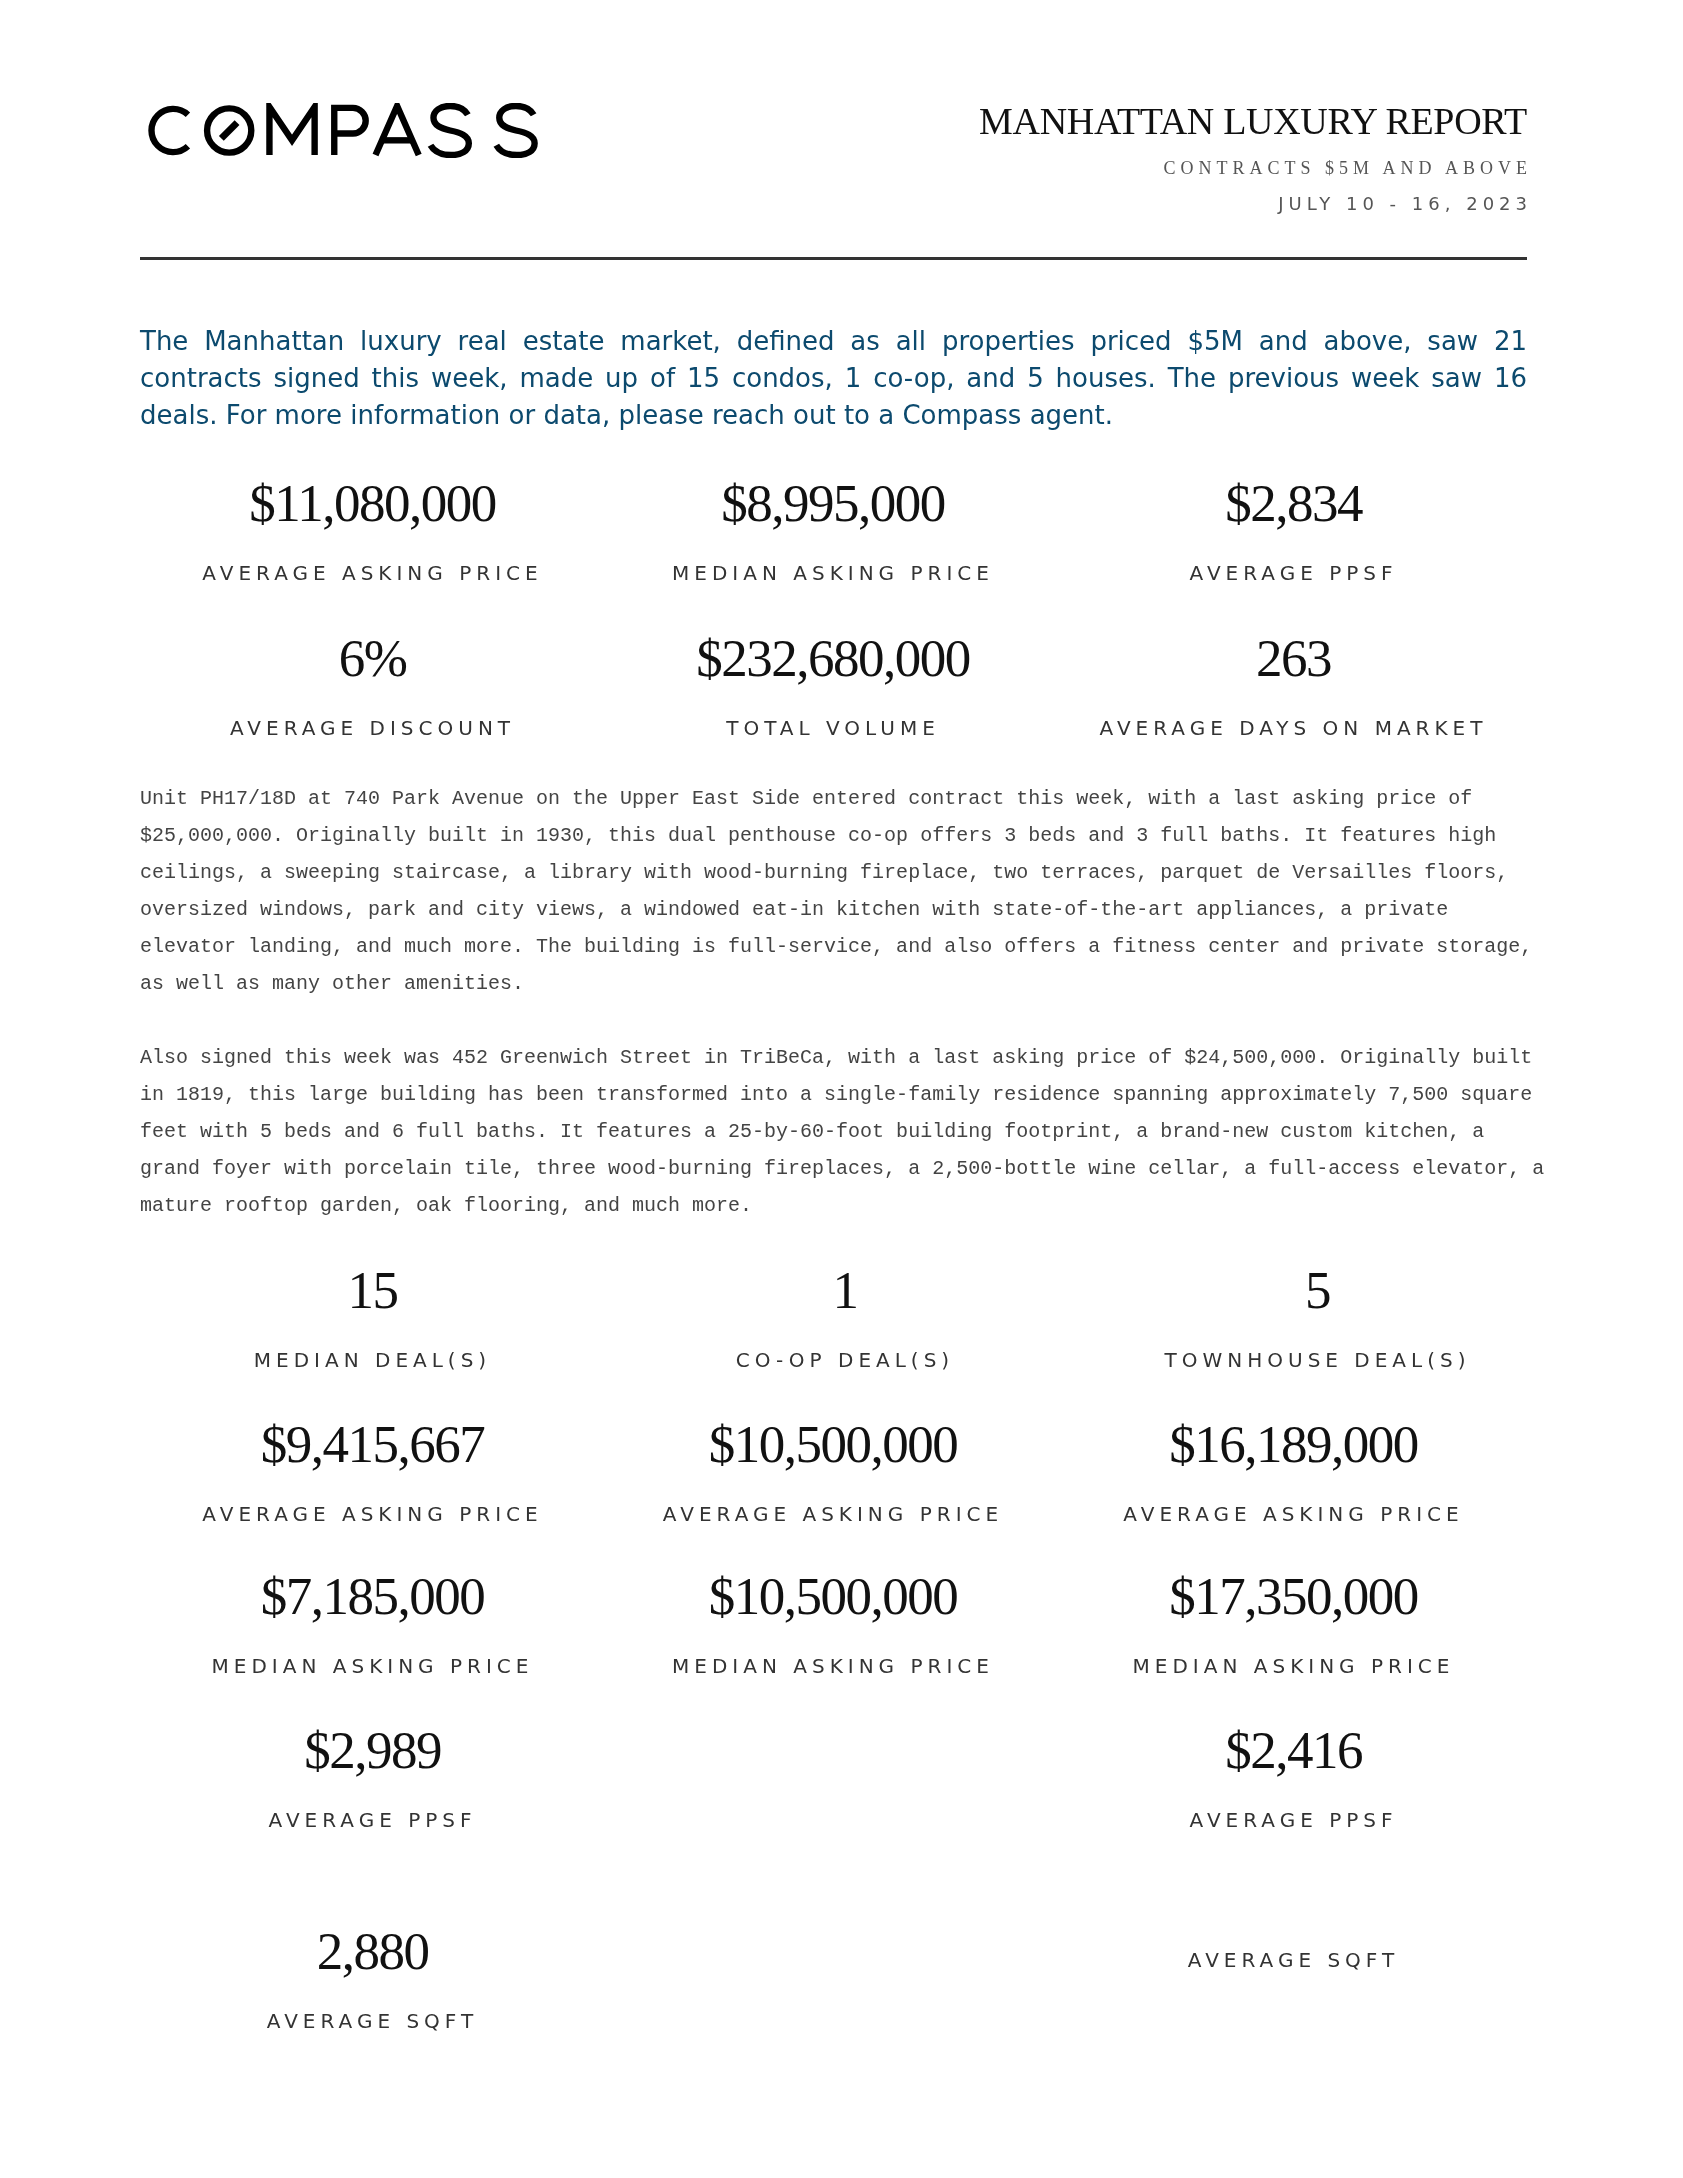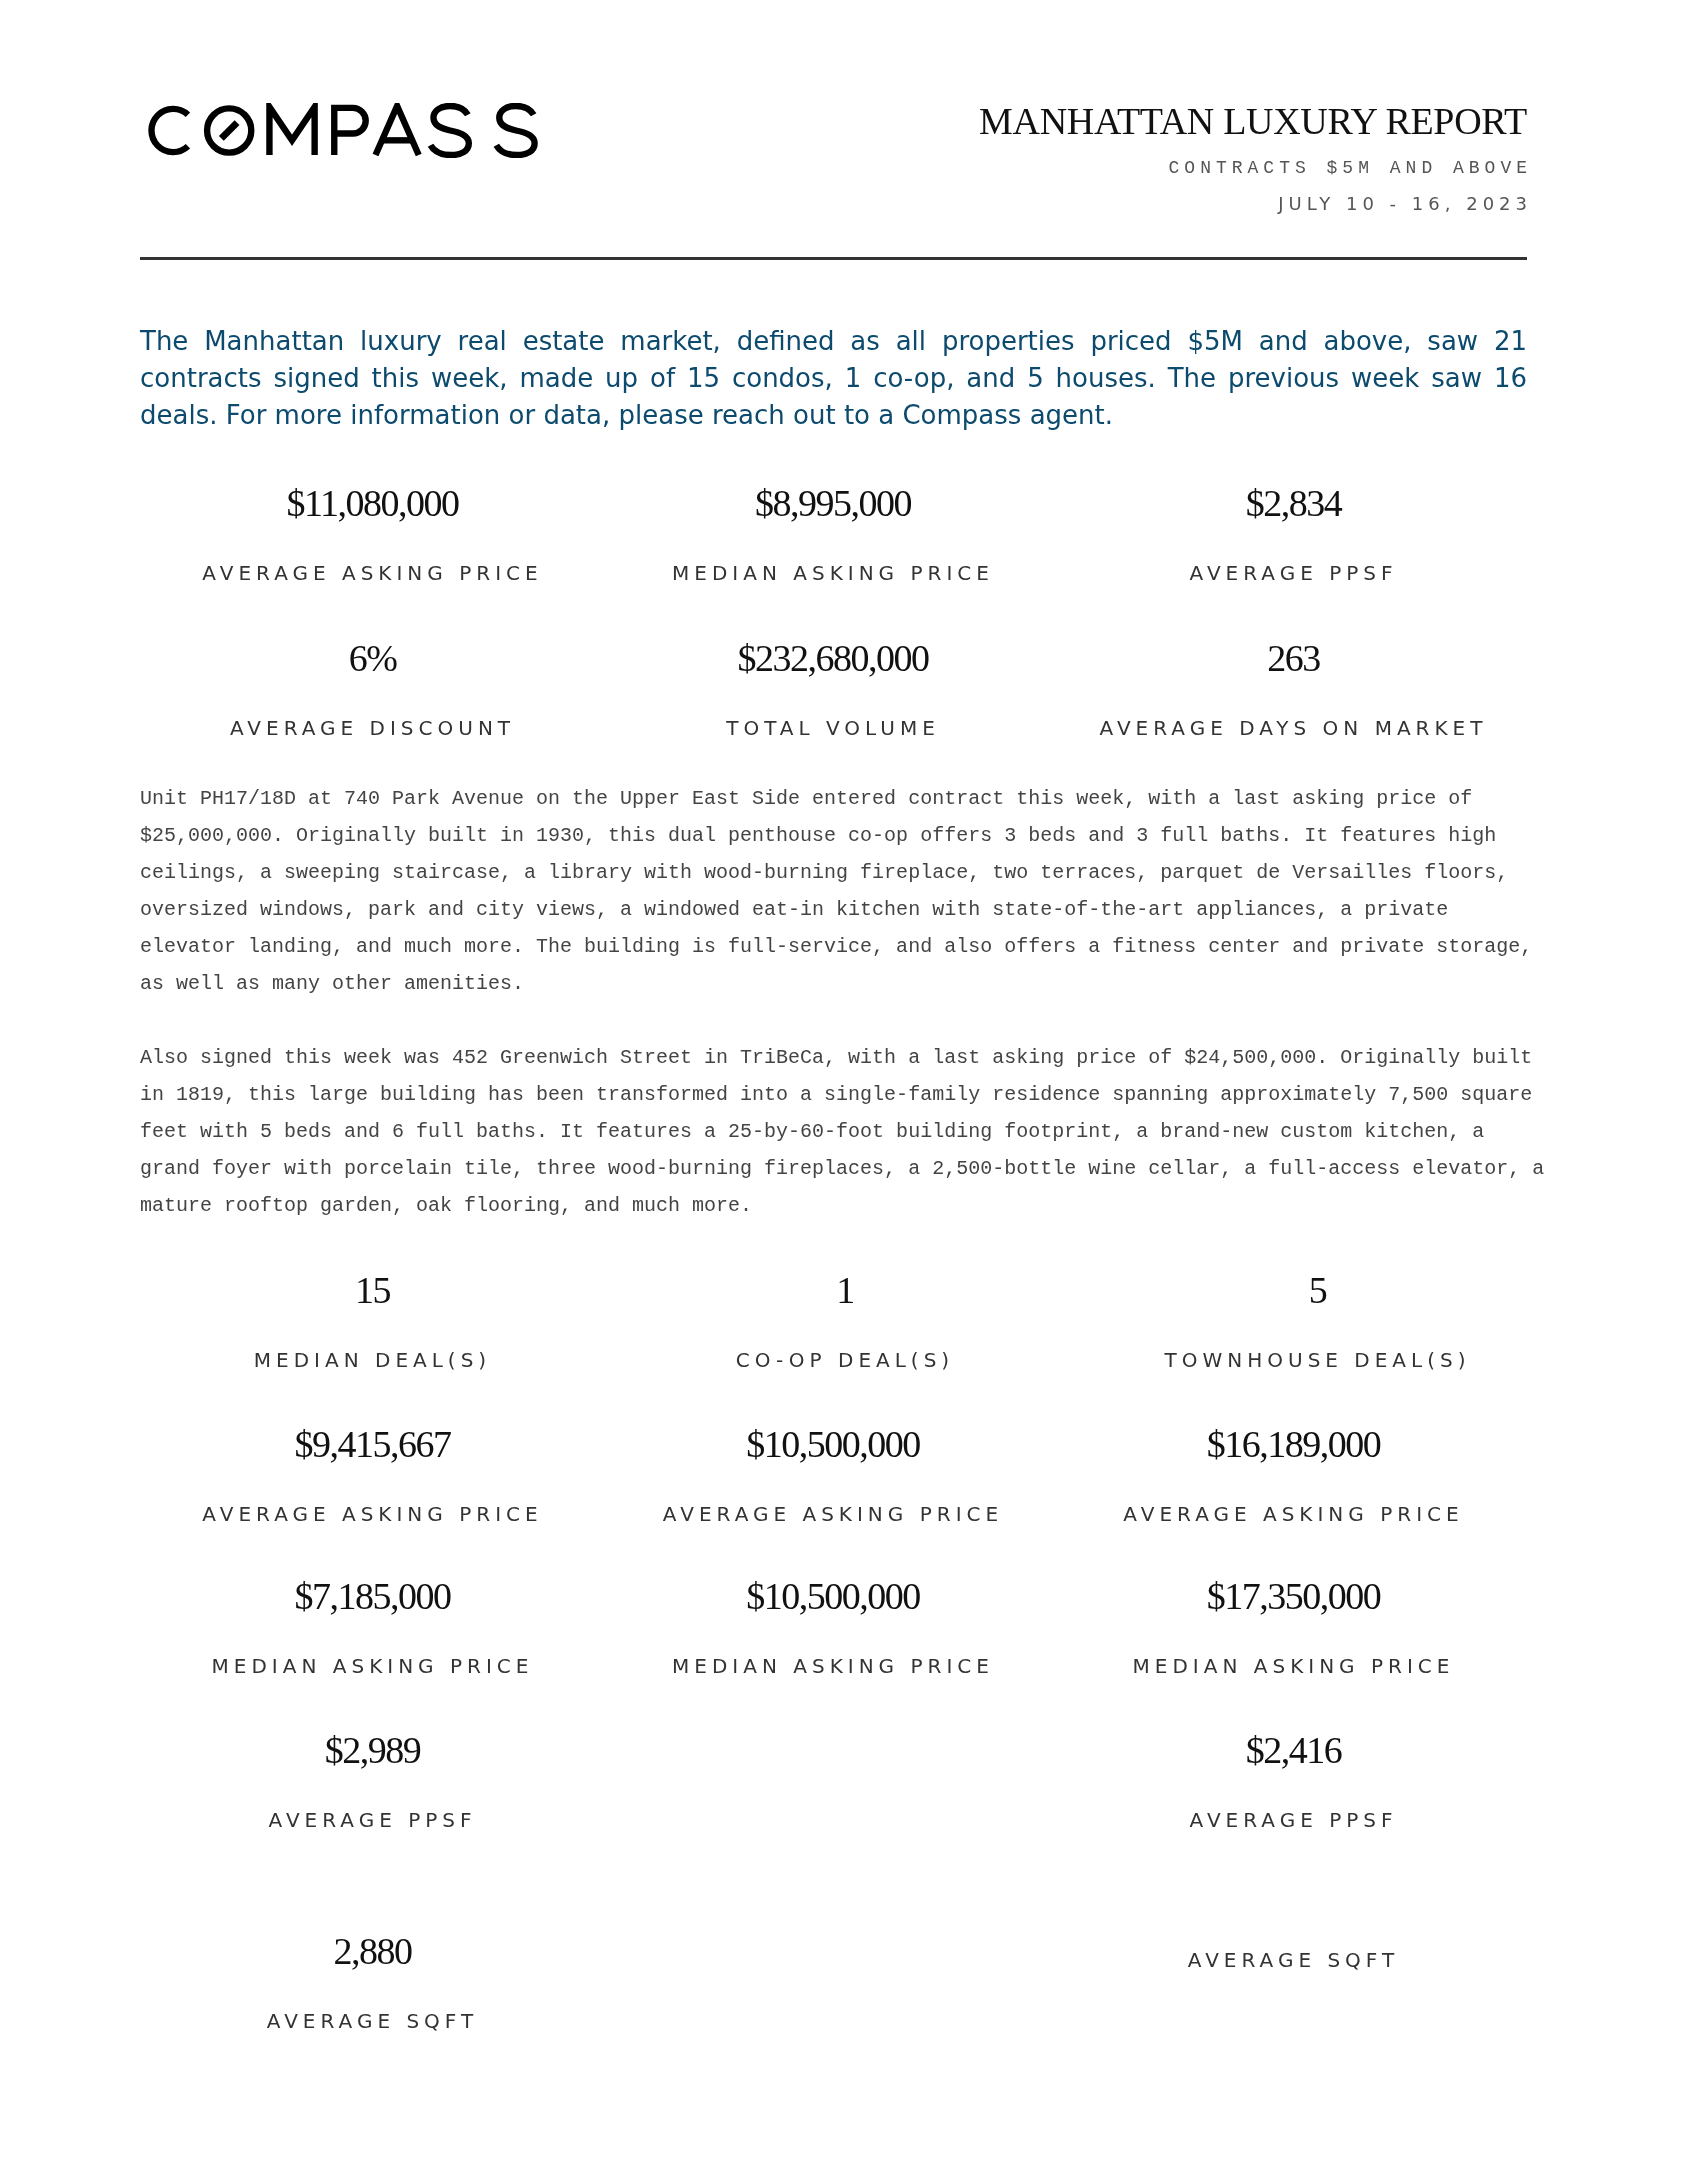--- a/index.html
+++ b/index.html
@@ -4,30 +4,30 @@
 <style>
   html, body { margin:0; padding:0; background:#ffffff; }
   body { width:1683px; height:2178px; position:relative; overflow:hidden; font-family:"Liberation Sans", sans-serif; color:#111; }
   .page { position:absolute; left:0; top:0; width:1683px; height:2178px; }
 
   .logo { position:absolute; left:142px; top:100px; height:61px; display:flex; align-items:center; }
   .logo svg { display:block; }
 
   .report-head { position:absolute; right:156px; top:97px; text-align:right; }
   .report-title { font-family:"Liberation Serif", serif; font-size:38px; letter-spacing:-0.3px; color:#111; line-height:48px; white-space:nowrap; }
-  .report-sub { font-family:Liberation Mono, monospace; font-size:18px; letter-spacing:5px; color:#555; line-height:26px; margin-top:10px; margin-right:-5px; white-space:nowrap; }
+  .report-sub { font-family:Liberation Serif, serif; font-size:18px; letter-spacing:5px; color:#555; line-height:26px; margin-top:10px; margin-right:-5px; white-space:nowrap; }
   .report-date { font-family:"DejaVu Sans", sans-serif; font-size:18px; letter-spacing:5px; color:#555; line-height:26px; margin-top:10px; margin-right:-5px; white-space:nowrap; }
 
   .rule { position:absolute; left:140px; top:257px; width:1387px; height:3px; background:#333; }
 
   .intro { position:absolute; left:140px; top:323px; width:1387px; font-family:"DejaVu Sans", sans-serif; font-size:26px; line-height:37px; color:#0c4a6e; text-align:justify; }
 
   .grid { position:absolute; left:140px; width:1387px; display:grid; grid-template-columns: 465px 456px 465px; }
   .stat { text-align:center; height:154px; }
-  .stat-value { font-family:"Liberation Serif", serif; font-size:38px; line-height:61px; color:#111; letter-spacing:-1.5px; white-space:nowrap; }
+  .stat-value { font-family:"Liberation Serif", serif; font-size:53px; line-height:61px; color:#111; letter-spacing:-1.5px; white-space:nowrap; }
   .stat-label { font-family:"DejaVu Sans", sans-serif; font-size:20px; letter-spacing:5px; color:#333; margin-top:26px; line-height:26px; white-space:nowrap; }
   .stat.empty { visibility:hidden; }
 
   .body-para { position:absolute; left:140px; width:1406px; font-family:Liberation Mono, monospace; font-size:20px; line-height:37px; color:#444; }
 </style>
 </head>
 <body>
 
 <div class="page">
 

